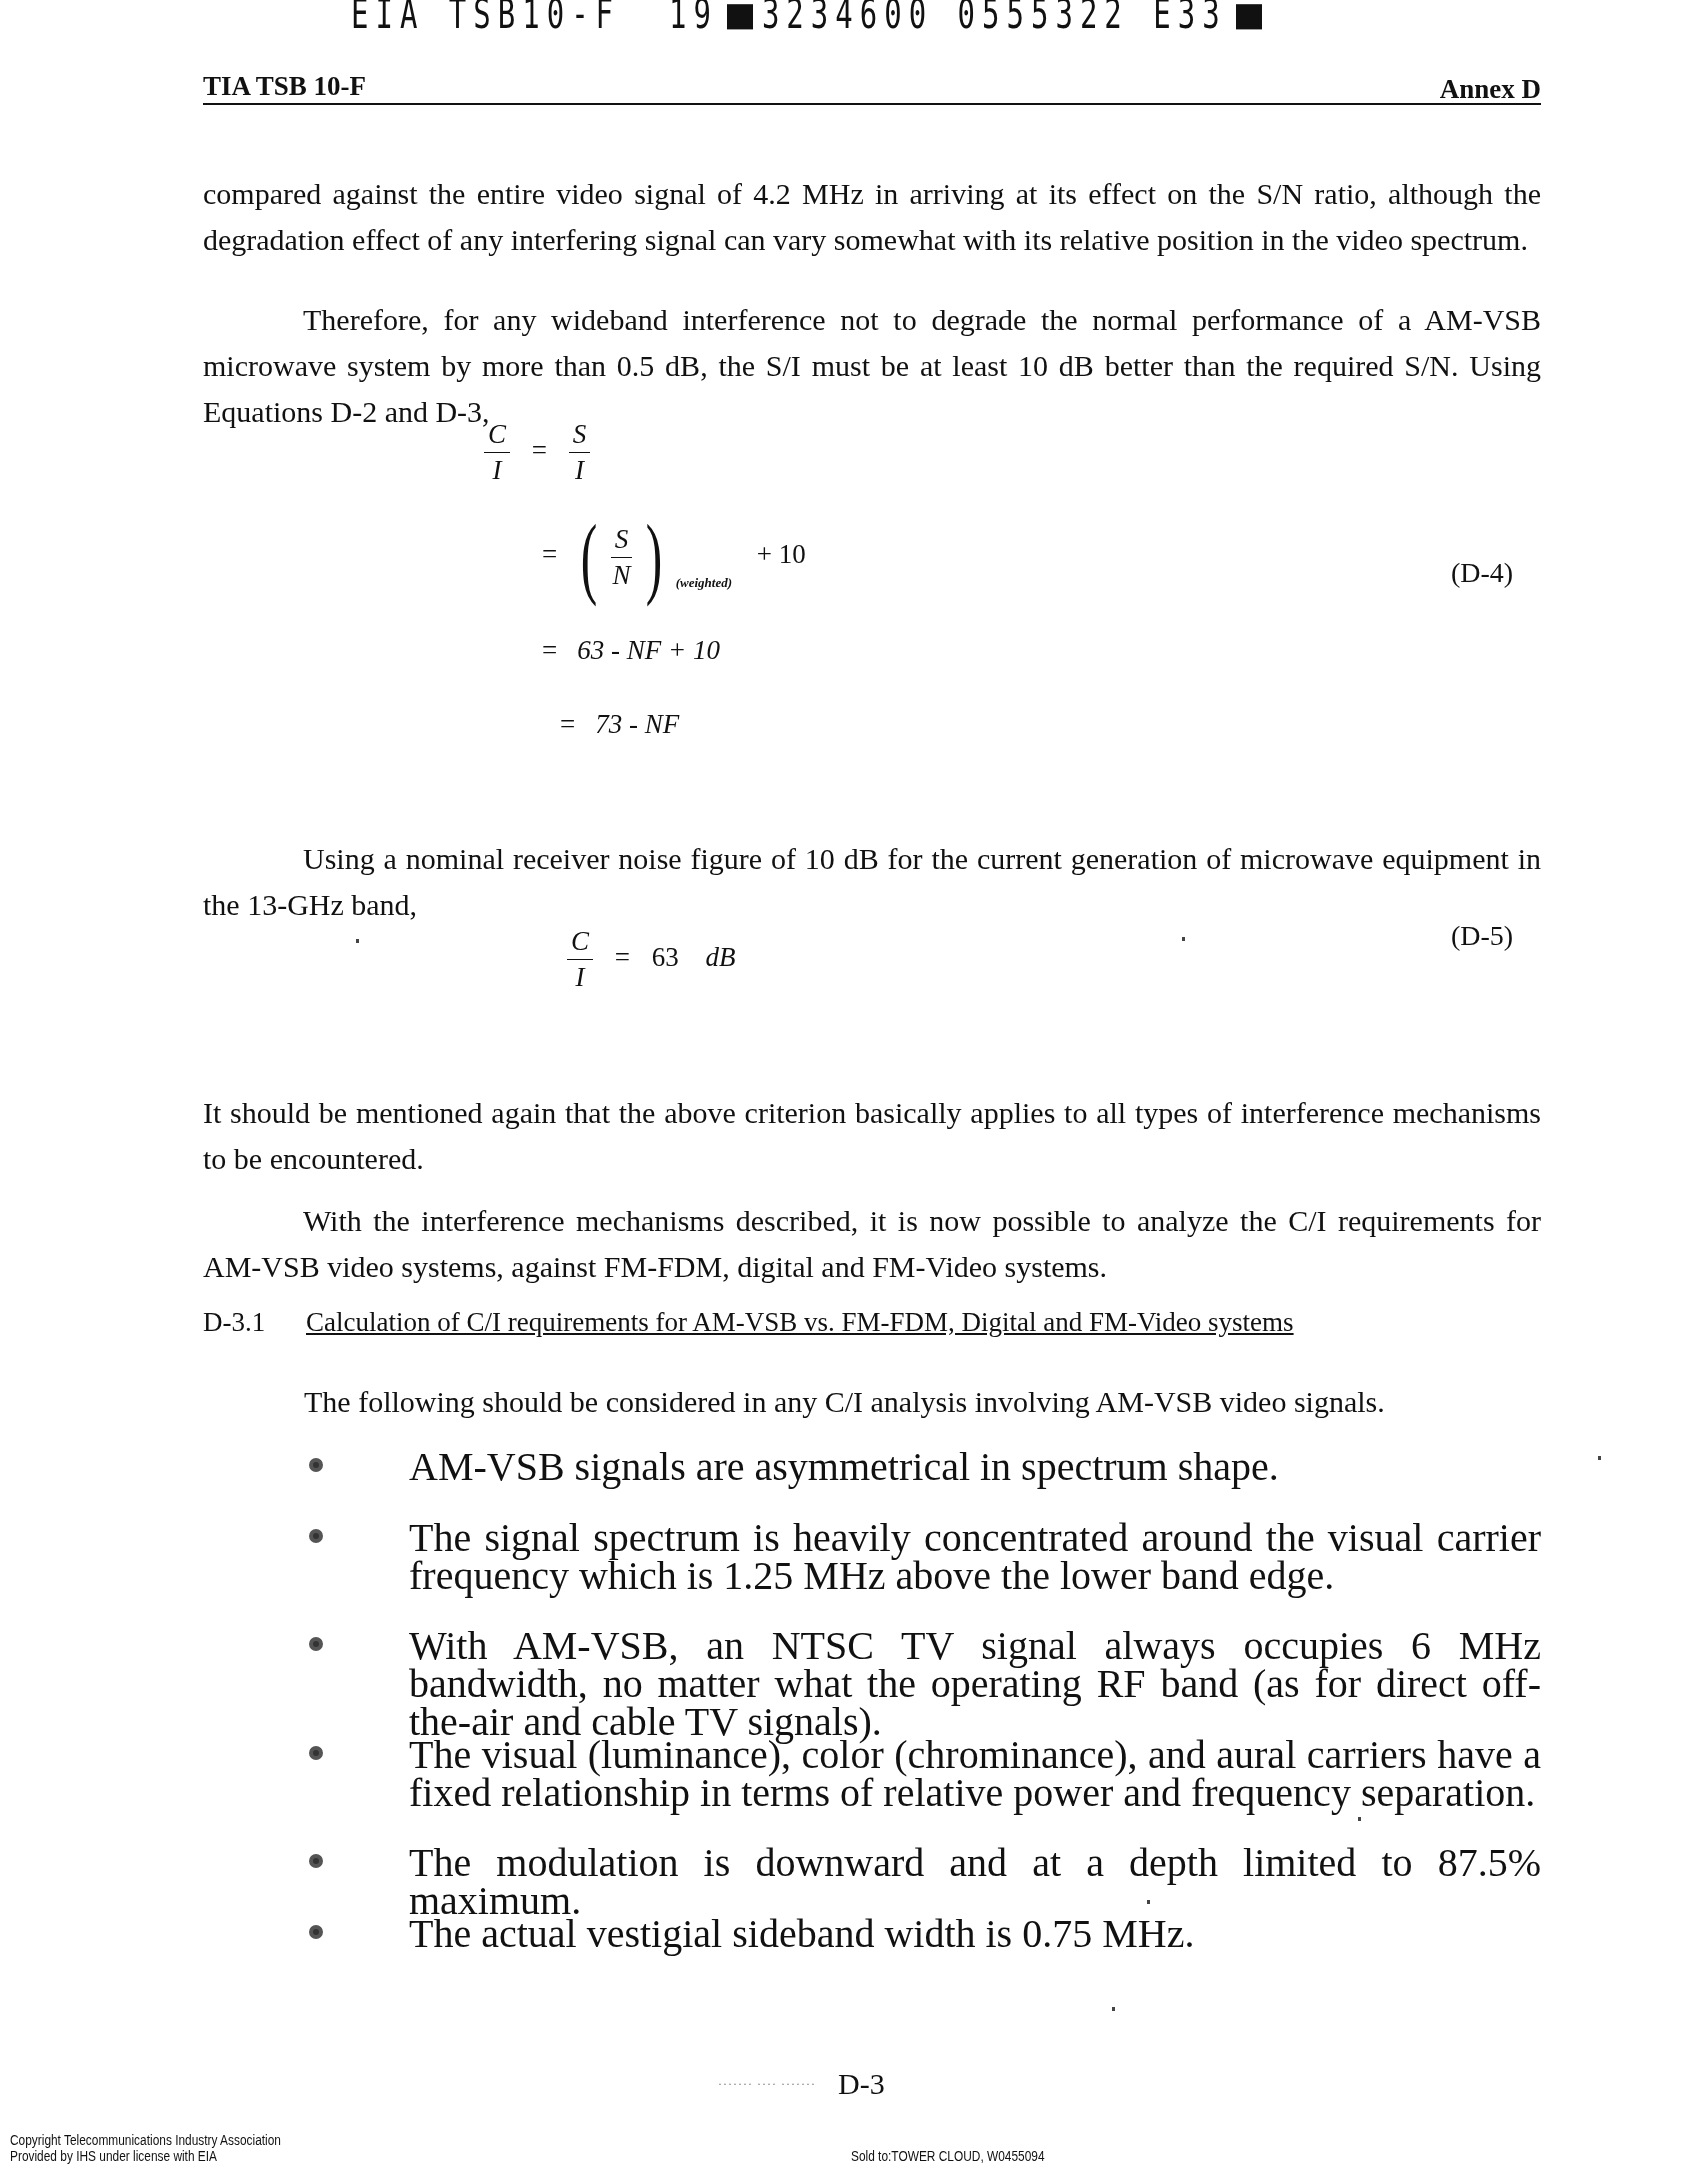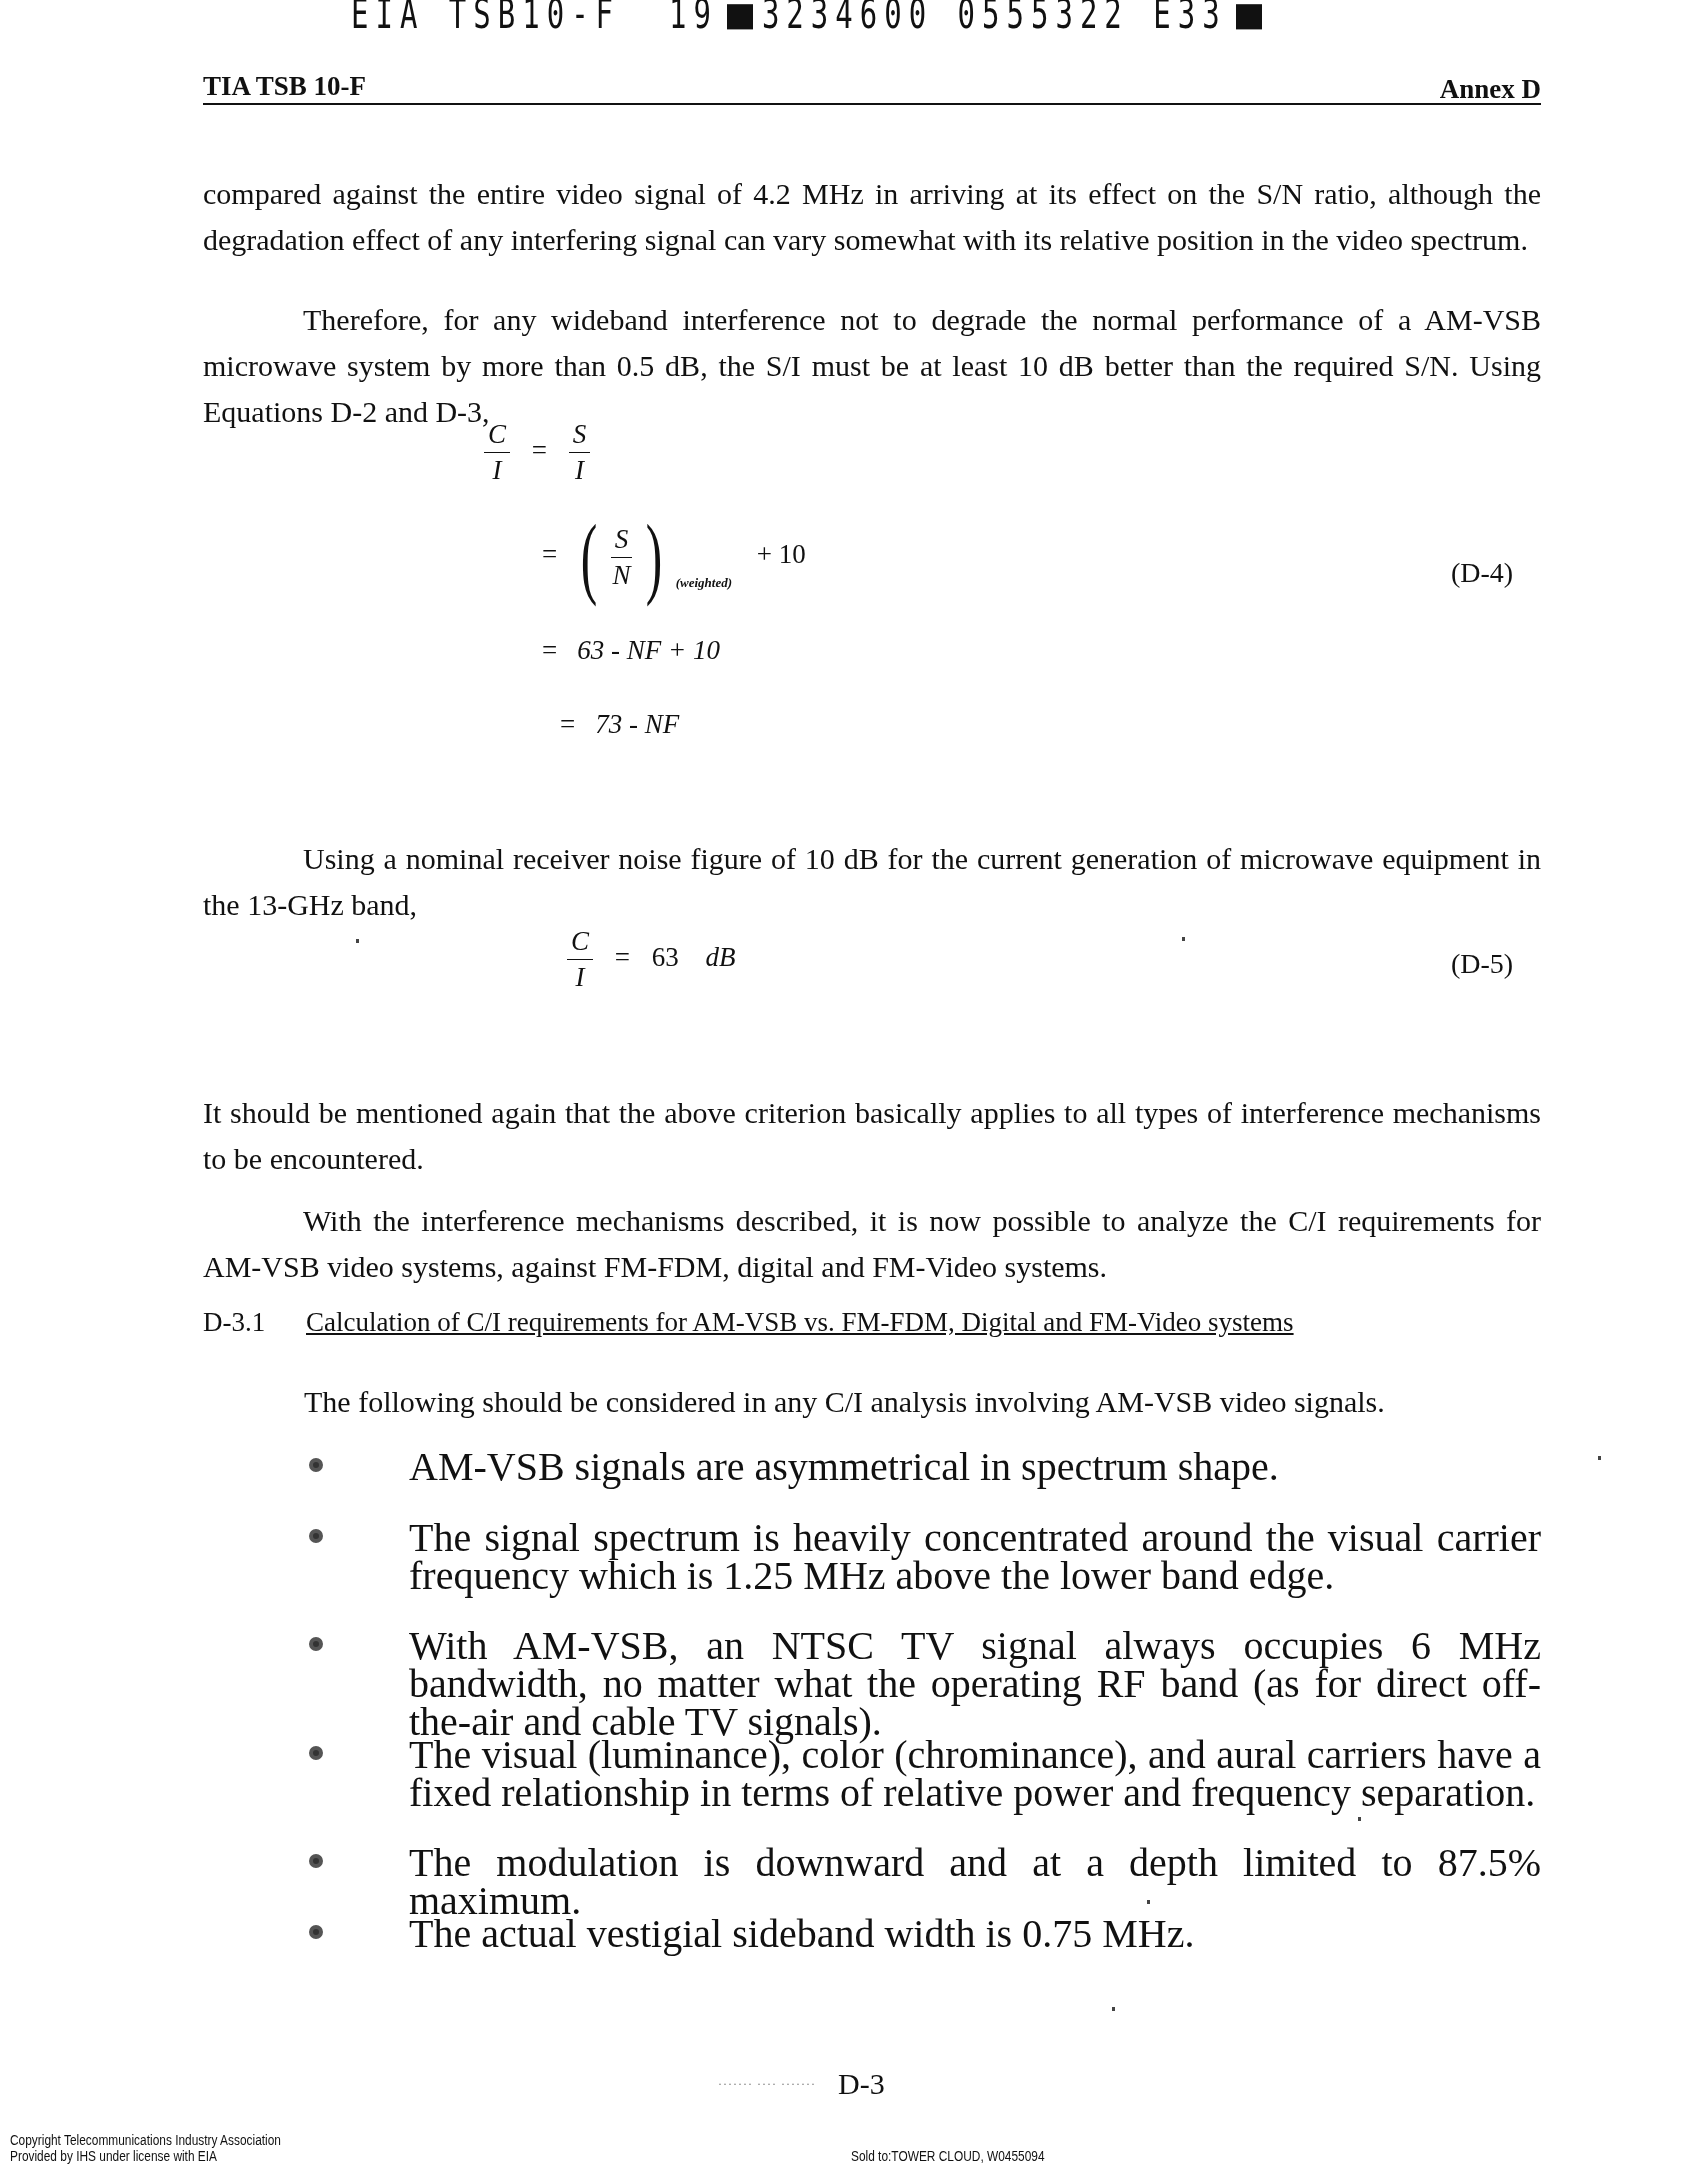--- a/index.html
+++ b/index.html
@@ -81,21 +81,21 @@
 
 <div class="abs eq" style="left:567px; top:924px;">
   <span class="frac">
     <span class="num">C</span>
     <span class="den">I</span>
   </span>
   <span class="eq-up" style="margin:0 15px;">=</span>
   <span class="eq-up">63</span>
   <span style="margin-left:20px;">dB</span>
 </div>
-<div class="abs eqnum" style="left:1451px; top:948px;text-align:center;">(D-5)</div>
+<div class="abs eqnum" style="left:1451px; top:920px;text-align:center;">(D-5)</div>
 
 <div class="abs para" style="top:1090px;">It should be mentioned again that the above criterion basically applies to all types of interference mechanisms to be encountered.</div>
 
 <div class="abs para indent" style="top:1198px;">With the interference mechanisms described, it is now possible to analyze the C/I requirements for AM-VSB video systems, against FM-FDM, digital and FM-Video systems.</div>
 
 <div class="abs heading">
   <span class="num">D-3.1</span><span>Calculation of C/I requirements for AM-VSB vs. FM-FDM, Digital and FM-Video systems</span>
 </div>
 
 <div class="abs para" style="left:304px; width:1237px; top:1379px;">The following should be considered in any C/I analysis involving AM-VSB video signals.</div>

